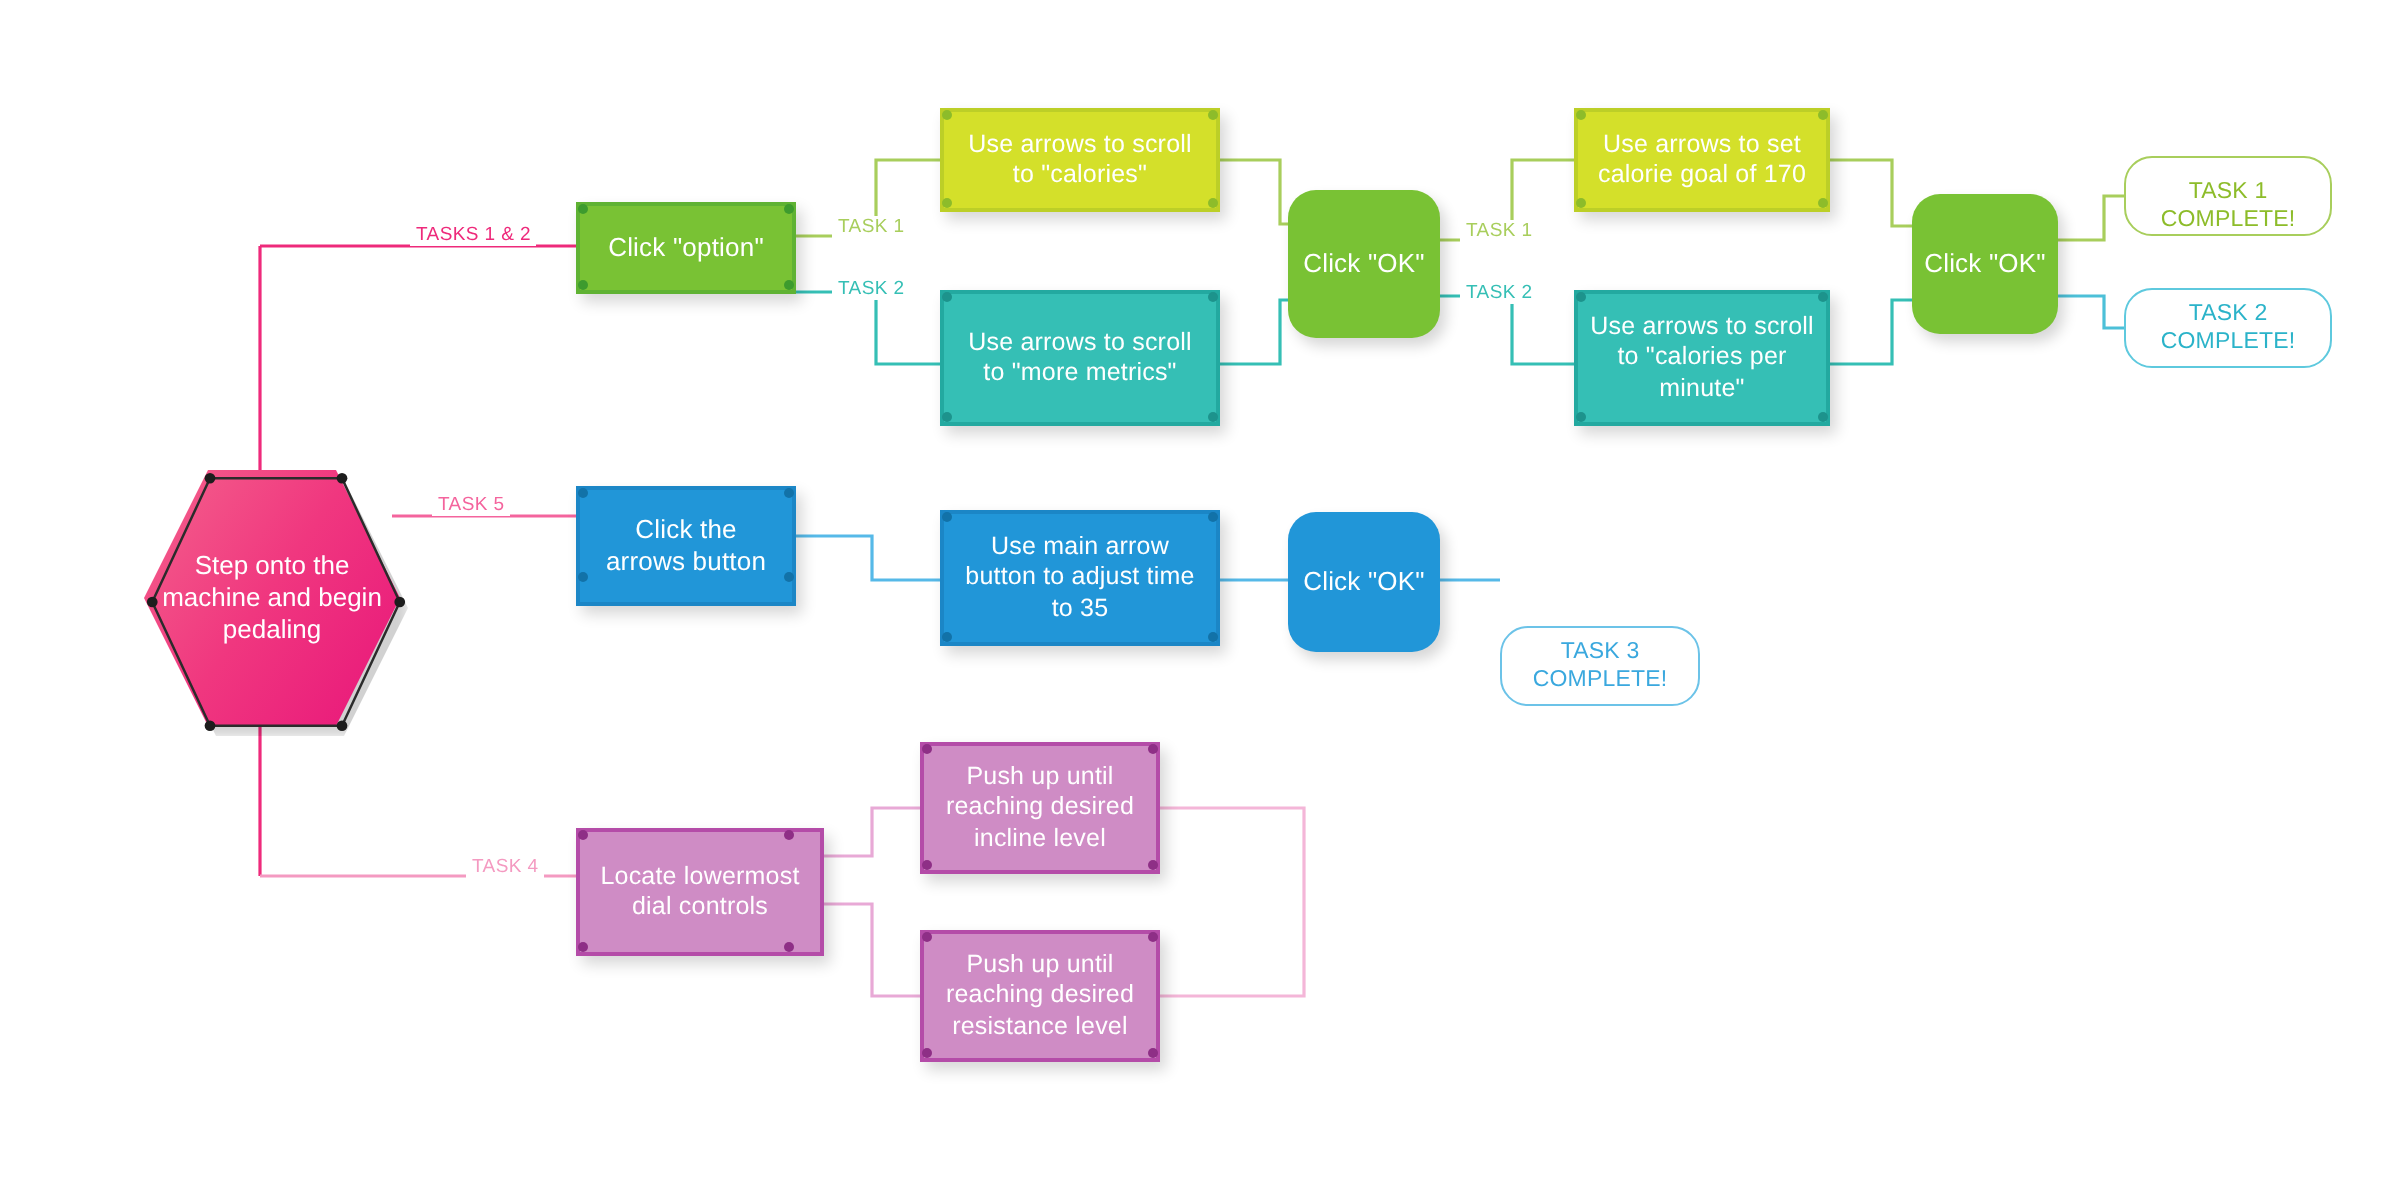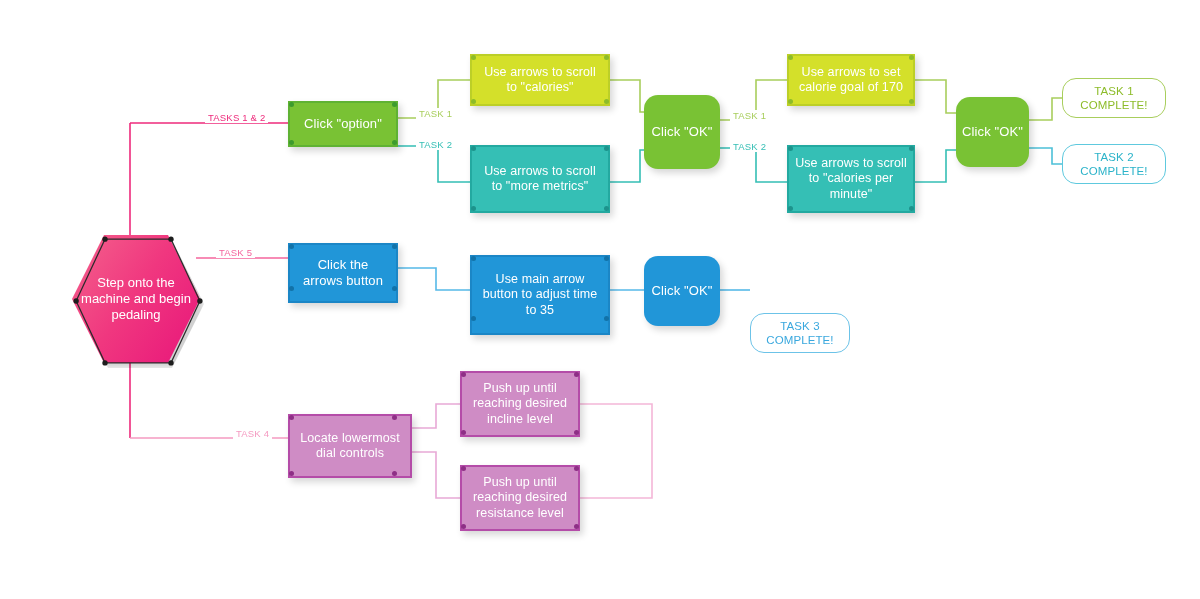--- a/index.html
+++ b/index.html
@@ -145,39 +145,39 @@
   <div class="handle" style="left:788px; top:146px; background:#1d938c;"></div>
   <div class="handle" style="left:909px; top:146px; background:#1d938c;"></div>
   <div class="handle" style="left:788px; top:206px; background:#1d938c;"></div>
   <div class="handle" style="left:909px; top:206px; background:#1d938c;"></div>
 
   <div class="node round" style="left:956px; top:97px; width:73px; height:70px; font-size:13px; background:#79c234;">
     <span>Click "OK"</span>
   </div>
 
   <div class="node pill" style="left:1062px; top:78px; width:104px; height:40px; font-size:11.5px;
-              color:#8dbc2a; border-color:#a8ce5c;">
+              color:#8dbc2a; border-color:#a8ce5c;align-items:flex-end;">
     <span>TASK 1 COMPLETE!</span>
   </div>
 
   <div class="node pill" style="left:1062px; top:144px; width:104px; height:40px; font-size:11.5px;
               color:#2bb3c9; border-color:#5ec9de;">
     <span>TASK 2 COMPLETE!</span>
   </div>
 
   <div class="node rect" style="left:288px; top:243px; width:110px; height:60px; font-size:13px;
               background:#2196d8; border-color:#1b86c6;">
     <span>Click the arrows button</span>
   </div>
   <div class="handle" style="left:289px; top:244px; background:#1272a8;"></div>
   <div class="handle" style="left:392px; top:244px; background:#1272a8;"></div>
   <div class="handle" style="left:289px; top:286px; background:#1272a8;"></div>
   <div class="handle" style="left:392px; top:286px; background:#1272a8;"></div>
 
-  <div class="node rect" style="left:470px; top:255px; width:140px; height:80px; font-size:12.5px;
+  <div class="node rect" style="left:470px; top:255px; width:140px; height:68px; font-size:12.5px;
               background:#2196d8; border-color:#1b86c6;">
     <span>Use main arrow button to adjust time to 35</span>
   </div>
   <div class="handle" style="left:471px; top:256px; background:#1272a8;"></div>
   <div class="handle" style="left:604px; top:256px; background:#1272a8;"></div>
   <div class="handle" style="left:471px; top:316px; background:#1272a8;"></div>
   <div class="handle" style="left:604px; top:316px; background:#1272a8;"></div>
 
   <div class="node round" style="left:644px; top:256px; width:76px; height:70px; font-size:13px; background:#2196d8;">
     <span>Click "OK"</span>

